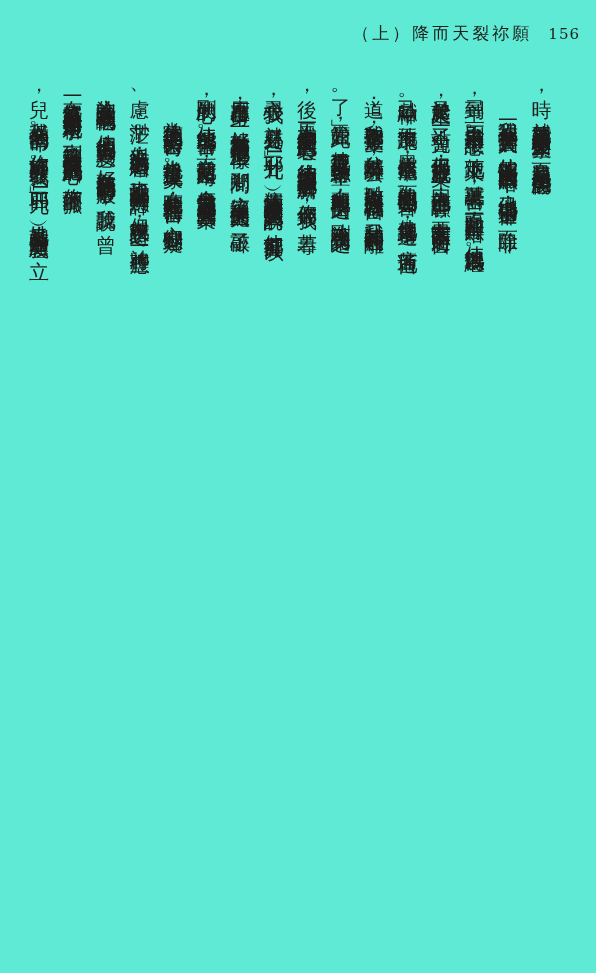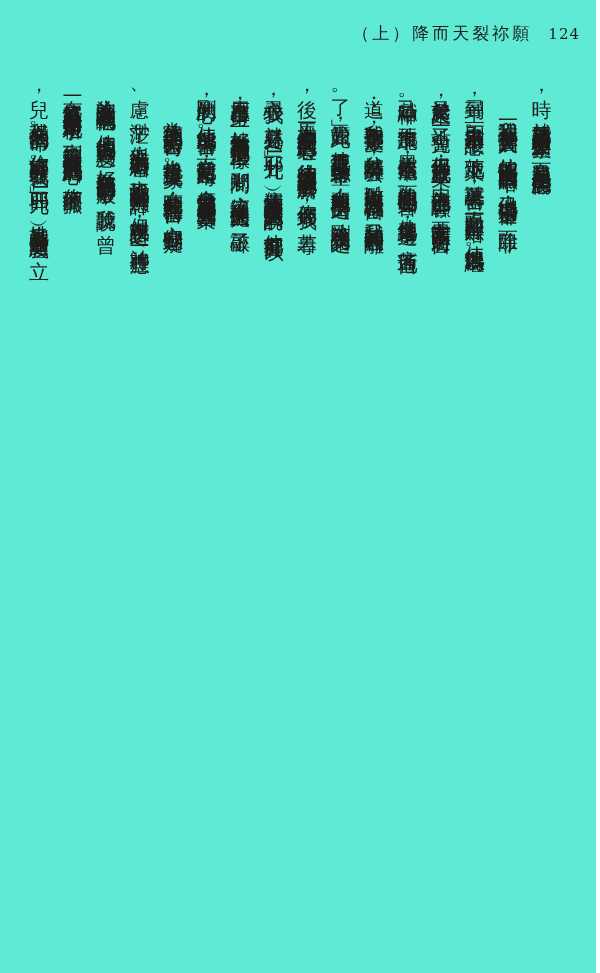--- a/index.html
+++ b/index.html
@@ -56,21 +56,21 @@
     letter-spacing: 0;
   }
 </style>
 </head>
 <body>
 
 <div class="page">
 
   <div class="running-head">
     <span class="title">（上）降而天裂祢願</span>
-    <span class="pagenum">124</span>
+    <span class="pagenum">156</span>
   </div>
 
   <div class="text-body">
     <div class="col">時，就能看見適用的經文多如繁星。而這是超乎他所能想像的。</div>
     <div class="col">　我認得一個在基督裏的人，他的靈性陷入極大的黑暗中。他已從禱告中退卻了，而除非</div>
     <div class="col">尋到主，否則後果不堪設想。他跪下來，試著要禱告，而眼前卻一片黑暗，使他無以為繼。</div>
     <div class="col">於是爬起來，站了一會兒；但仍不甘就此放棄，因為他已許下誓願，要在太陽西下之前將自</div>
     <div class="col">己獻給神。他再次跪下，黑霧依然籠罩，而他的心也剛硬如昔。他真是絕望透了，痛苦地自</div>
     <div class="col">道：「我曾令聖靈擔憂，忿然轉身離去，以致如今沒有應許為我存留。我已和神的同在隔離</div>
     <div class="col">了。」盡管如此，他還是死抓住最後一絲希望，奮力地叩擊禱告之門，才剛說完幾句話之</div>

